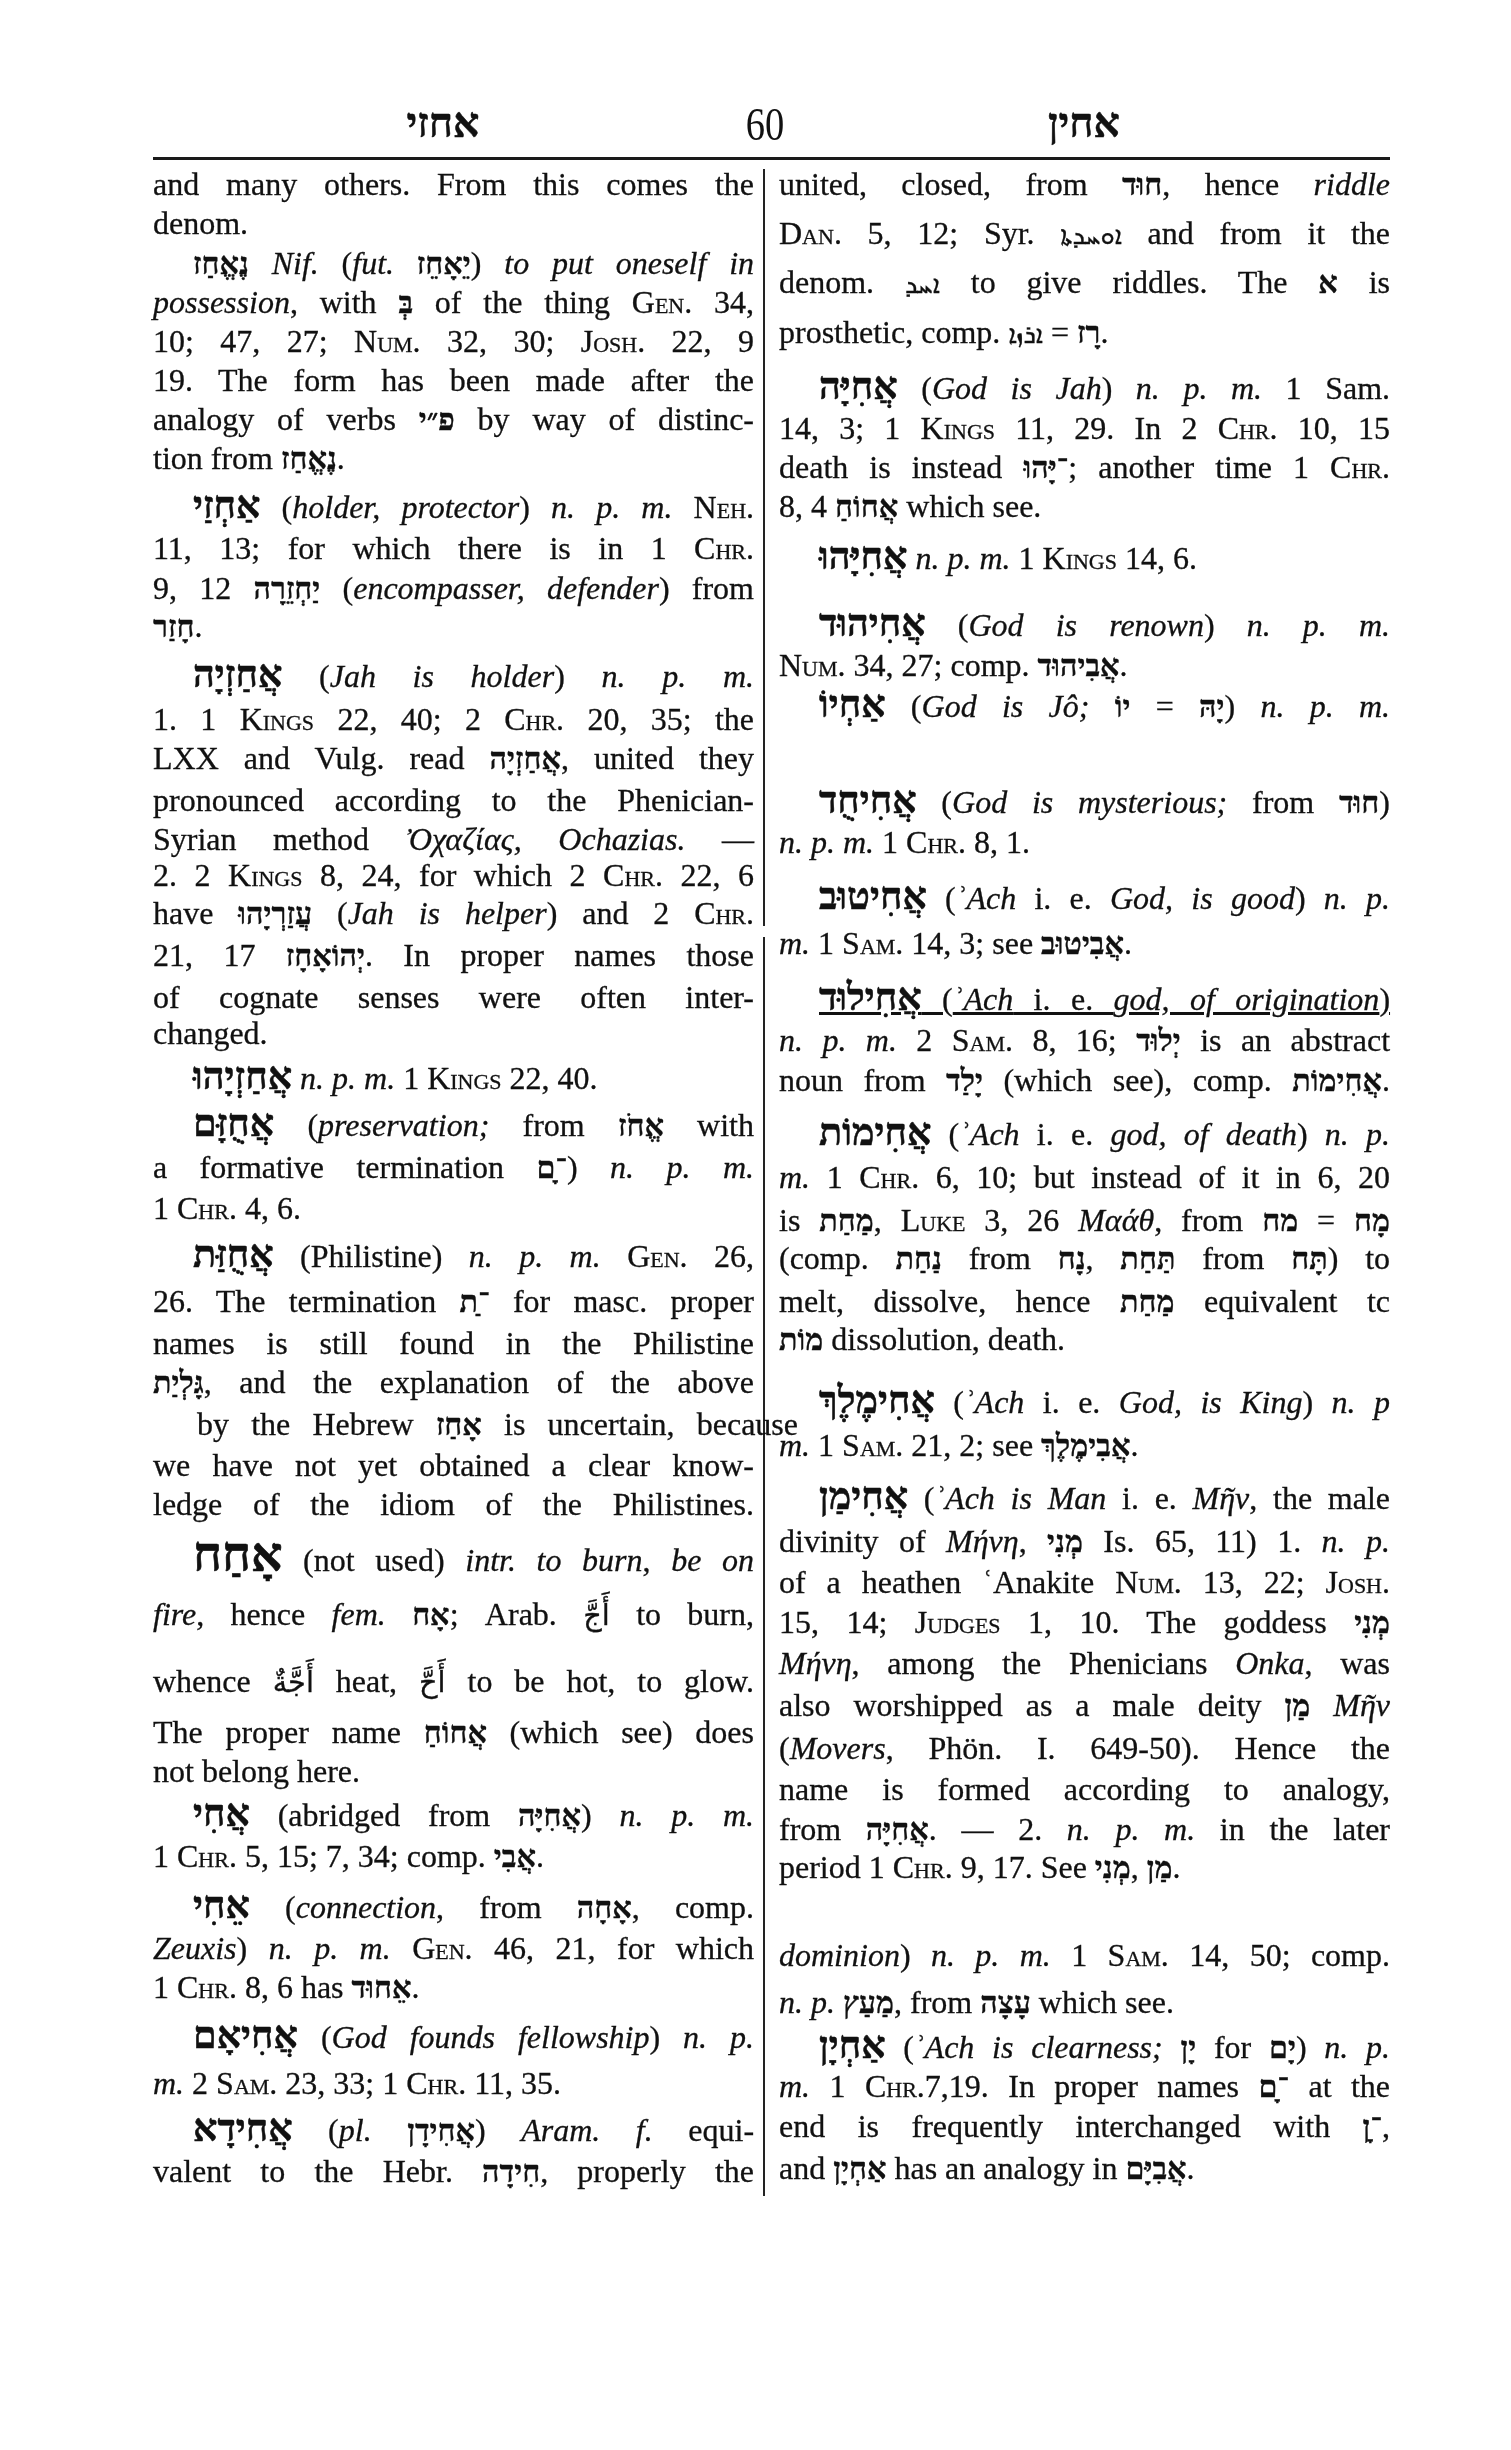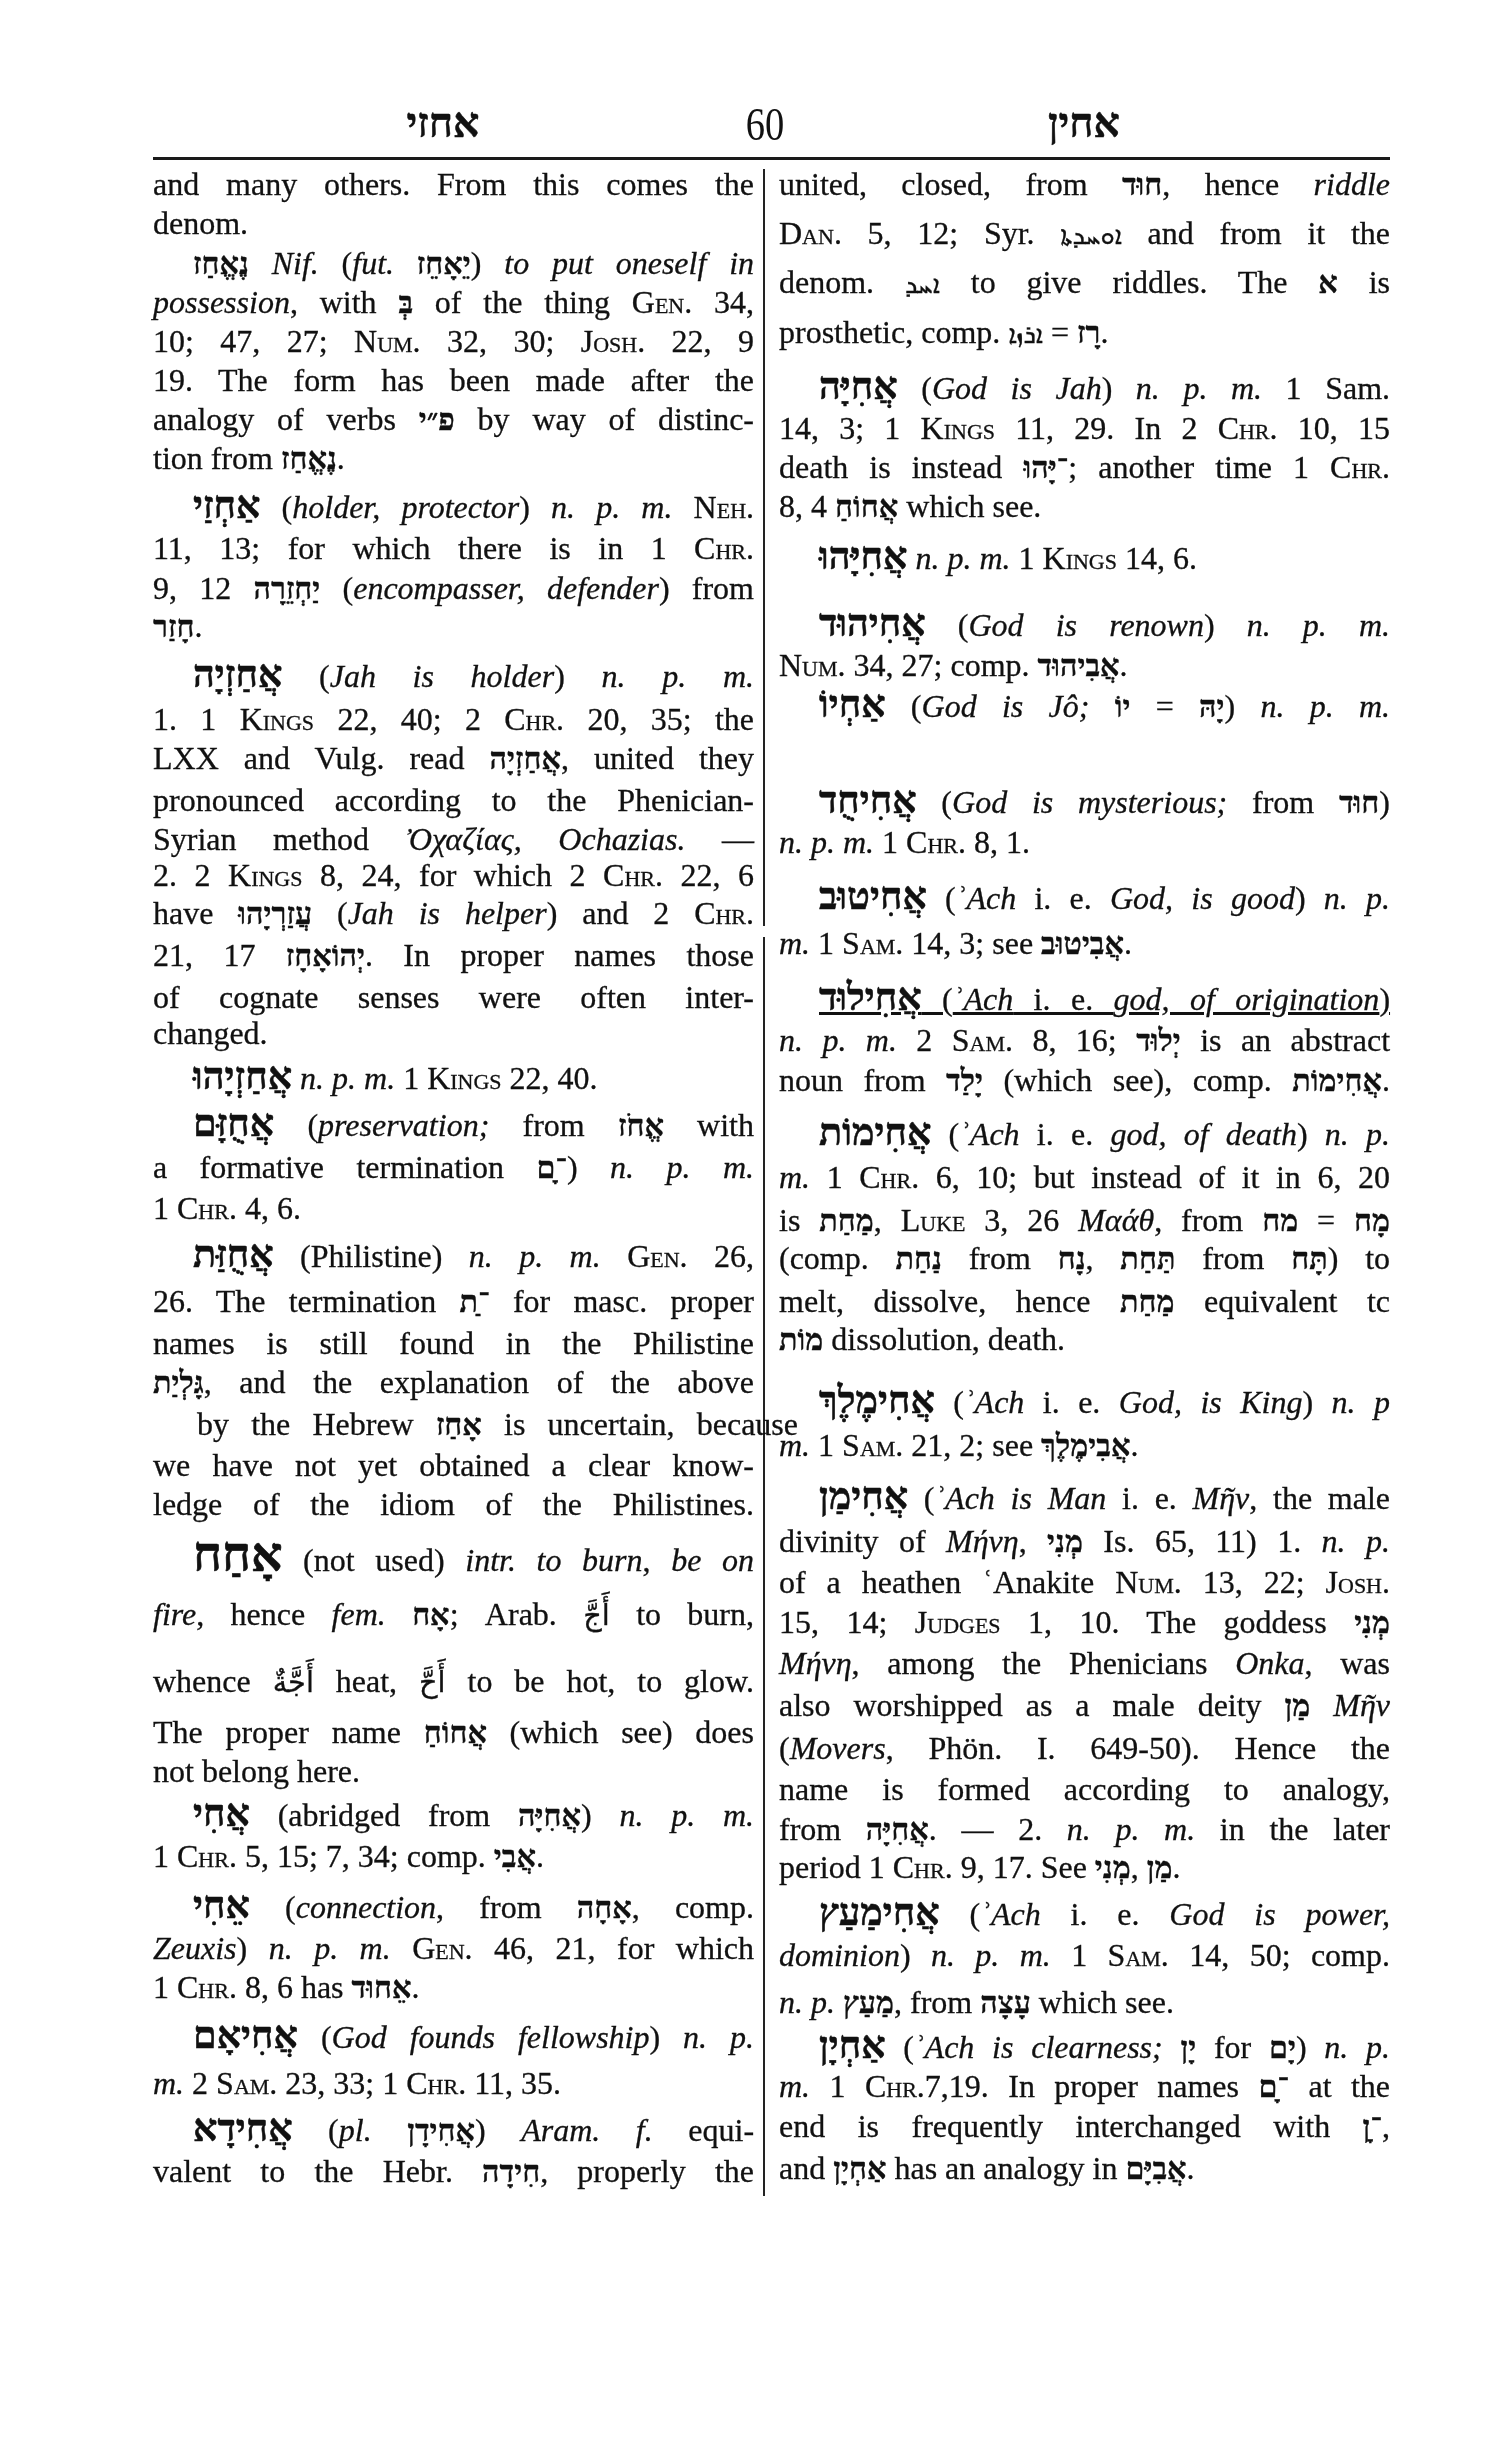--- a/index.html
+++ b/index.html
@@ -202,21 +202,20 @@
       <div class="line indent" style="top: 1469px;"><span class="s-hw" dir="rtl">אֲחִימַן</span><span class="s-r"> (</span><span class="s-i">ʾAch is Man</span><span class="s-r"> i. e. </span><span class="s-i">Μῆν</span><span class="s-r">, the male</span></div>
       <div class="line" style="top: 1514px;"><span class="s-r">divinity of </span><span class="s-i">Μήνη</span><span class="s-r">, </span><span class="s-h" dir="rtl">מְנִי</span><span class="s-r"> Is. 65, 11) 1. </span><span class="s-i">n. p.</span></div>
       <div class="line" style="top: 1555px;"><span class="s-r">of a heathen ʿAnakite </span><span class="s-sc">Num.</span><span class="s-r"> 13, 22; </span><span class="s-sc">Josh.</span></div>
       <div class="line" style="top: 1595px;"><span class="s-r">15, 14; </span><span class="s-sc">Judges</span><span class="s-r"> 1, 10.  The goddess </span><span class="s-h" dir="rtl">מְנִי</span></div>
       <div class="line" style="top: 1636px;"><span class="s-i">Μήνη</span><span class="s-r">, among the Phenicians </span><span class="s-i">Onka</span><span class="s-r">, was</span></div>
       <div class="line" style="top: 1678px;"><span class="s-r">also worshipped as a male deity </span><span class="s-h" dir="rtl">מַן</span><span class="s-r"> </span><span class="s-i">Μῆν</span></div>
       <div class="line" style="top: 1721px;"><span class="s-r">(</span><span class="s-i">Movers</span><span class="s-r">, Phön. I. 649-50).  Hence the</span></div>
       <div class="line" style="top: 1762px;"><span class="s-r">name is formed according to analogy,</span></div>
       <div class="line" style="top: 1802px;"><span class="s-r">from </span><span class="s-h" dir="rtl">אֲחִיָּה</span><span class="s-r">. — 2. </span><span class="s-i">n. p. m.</span><span class="s-r"> in the later</span></div>
       <div class="line end" style="top: 1840px;"><span class="s-r">period 1 </span><span class="s-sc">Chr.</span><span class="s-r"> 9, 17.  See </span><span class="s-h" dir="rtl">מְנִי</span><span class="s-r">, </span><span class="s-h" dir="rtl">מַן</span><span class="s-r">.</span></div>
-      <div class="line indent" style="top: 1885px;"><span class="s-hw" dir="rtl">אֲחִימַעַץ</span><span class="s-r"> (</span><span class="s-i">ʾAch</span><span class="s-r"> i. e. </span><span class="s-i">God is power,</span></div>
       <div class="line" style="top: 1928px;"><span class="s-i">dominion</span><span class="s-r">) </span><span class="s-i">n. p. m.</span><span class="s-r"> 1 </span><span class="s-sc">Sam.</span><span class="s-r"> 14, 50; comp.</span></div>
       <div class="line end" style="top: 1975px;"><span class="s-i">n. p.</span><span class="s-r"> </span><span class="s-h" dir="rtl">מַעַץ</span><span class="s-r">, from </span><span class="s-h" dir="rtl">עָצָה</span><span class="s-r"> which see.</span></div>
       <div class="line indent" style="top: 2018px;"><span class="s-hw" dir="rtl">אַחְיָן</span><span class="s-r"> (</span><span class="s-i">ʾAch is clearness;</span><span class="s-r"> </span><span class="s-h" dir="rtl">יָן</span><span class="s-r"> for </span><span class="s-h" dir="rtl">יָם</span><span class="s-r">) </span><span class="s-i">n. p.</span></div>
       <div class="line" style="top: 2059px;"><span class="s-i">m.</span><span class="s-r"> 1 </span><span class="s-sc">Chr.</span><span class="s-r">7,19.  In proper names </span><span class="s-h" dir="rtl">־ָם</span><span class="s-r"> at the</span></div>
       <div class="line" style="top: 2099px;"><span class="s-r">end is frequently interchanged with </span><span class="s-h" dir="rtl">־ָן</span><span class="s-r">,</span></div>
       <div class="line end" style="top: 2141px;"><span class="s-r">and </span><span class="s-h" dir="rtl">אַחְיָן</span><span class="s-r"> has an analogy in </span><span class="s-h" dir="rtl">אֲבִיָּם</span><span class="s-r">.</span></div>
     </div>
 </div>
 
 

